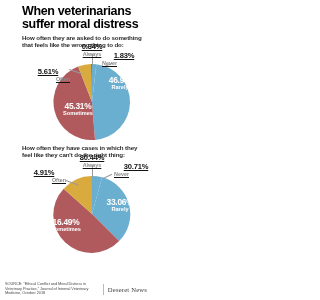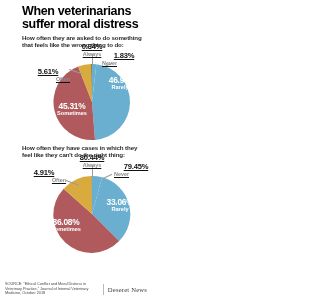--- a/index.html
+++ b/index.html
@@ -177,21 +177,21 @@
     <div class="callout left" style="left:80px; top:2px; width:44px;">
       <span>1.83%</span>
       <span class="sub">Never</span>
     </div>
 
     <div class="inlabel" style="left:78px; top:26px; width:40px;">
       <span>46.9%</span>
       <span class="sub">Rarely</span>
     </div>
 
-    <div class="inlabel" style="left:26px; top:52px; width:48px;">
+    <div class="inlabel" style="left:32px; top:52px; width:48px;">
       <span>45.31%</span>
       <span class="sub">Sometimes</span>
     </div>
   </div>
 
   <div class="subtitle" style="margin-top:2px;">How often they have cases in which they feel like they can't do the right thing:</div>
 
   <div class="chart-block second">
     <div class="pie-wrap">
       <svg class="pie" width="140" height="95" viewBox="0 0 140 95">
@@ -216,31 +216,31 @@
       <span>80.44%</span>
       <span class="sub">Always</span>
     </div>
 
     <div class="callout right" style="left:0px; top:9px; width:44px;">
       <span>4.91%</span>
       <span class="sub">Often</span>
     </div>
 
     <div class="callout left" style="left:92px; top:3px; width:44px;">
-      <span>79.45%</span>
+      <span>30.71%</span>
       <span class="sub">Never</span>
     </div>
 
     <div class="inlabel" style="left:76px; top:38px; width:44px;">
       <span>33.06%</span>
       <span class="sub">Rarely</span>
     </div>
 
     <div class="inlabel" style="left:20px; top:58px; width:48px;">
-      <span>86.08%</span>
+      <span>16.49%</span>
       <span class="sub">Sometimes</span>
     </div>
   </div>
 
   <div class="footer">
     <div class="source">SOURCE: "Ethical Conflict and Moral Distress in Veterinary Practice," Journal of Internal Veterinary Medicine, October 2018</div>
     <div class="brand">
       <div class="divider"></div>
       <div class="name">Deseret News</div>
     </div>

